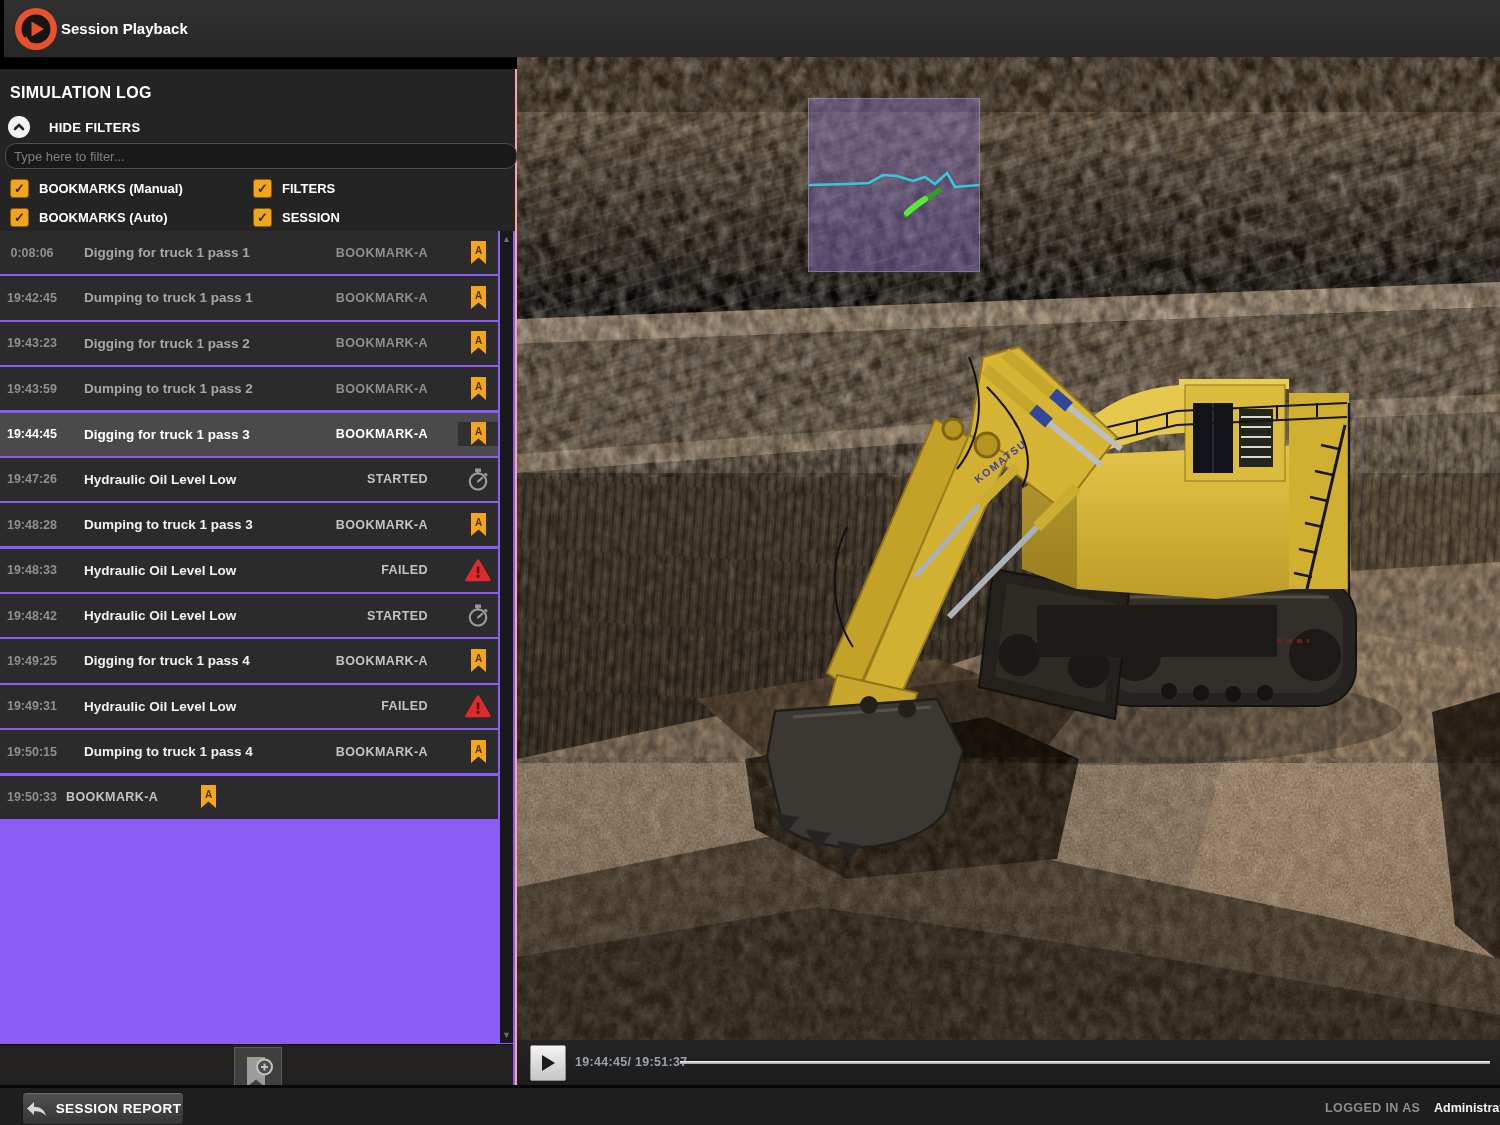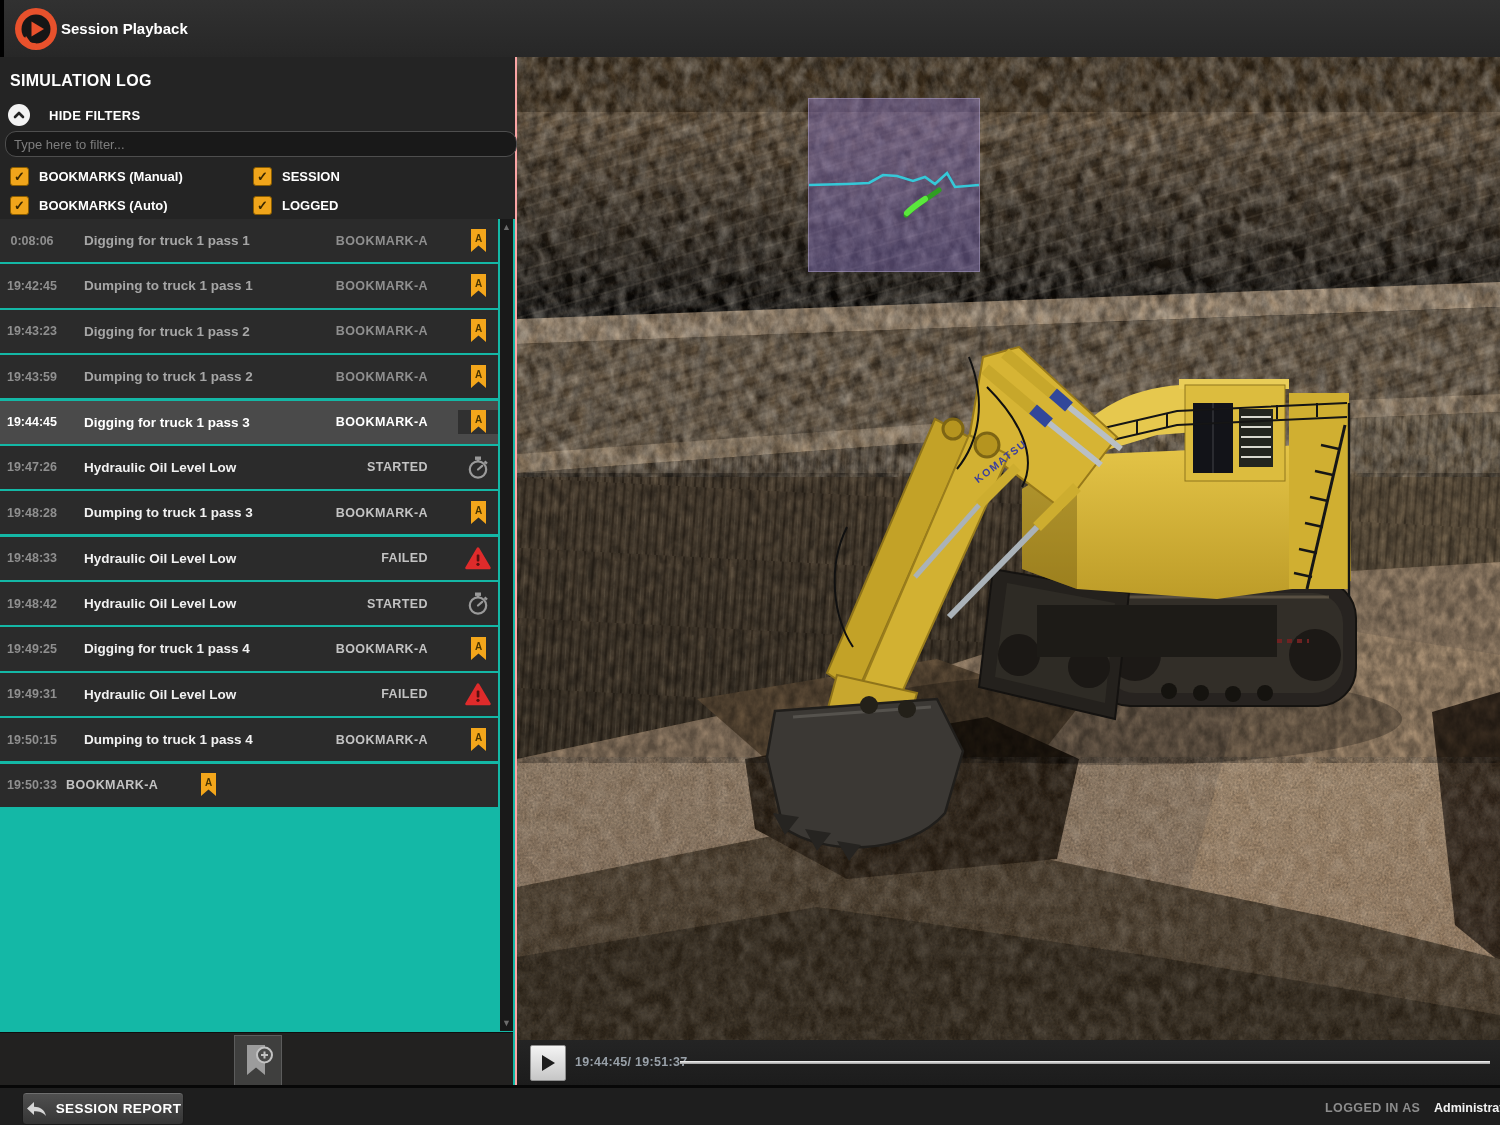--- a/index.html
+++ b/index.html
@@ -7,21 +7,21 @@
        font-family:"Liberation Sans",sans-serif;-webkit-font-smoothing:antialiased;}
   .abs{position:absolute;}
 
   
   #topbar{left:4px;top:0;width:1500px;height:57px;background:linear-gradient(#313131,#272727);
           border-bottom:1px solid #0a0a0a;}
   #logo{left:10px;top:7px;width:44px;height:44px;}
   #topbar .title{left:57px;top:0;height:57px;line-height:57px;color:#fff;font-size:15px;font-weight:bold;}
 
   
-  #sidebar{left:0;top:57px;width:515px;height:1028px;background:#14b8a6;border-right:4px solid #fca5a5;}
+  #sidebar{left:0;top:69px;width:515px;height:1028px;background:#8b5cf6;border-right:4px solid #fca5a5;}
   #side-head{left:0;top:0;width:515px;height:162px;background:#242424;}
   #sim-log-title{left:10px;top:15px;color:#fff;font-size:16px;font-weight:bold;letter-spacing:.3px;}
   #hidefilters{left:8px;top:46px;height:24px;display:flex;align-items:center;gap:19px;cursor:pointer;}
   #hidefilters .circ{width:22px;height:22px;border-radius:50%;background:#f2f2f2;display:flex;align-items:center;justify-content:center;}
   #hidefilters .lbl{color:#fff;font-size:13px;font-weight:bold;letter-spacing:.3px;}
   #filter-input{left:5px;top:74px;width:494px;height:22px;background:#191919;border:1px solid #4e4e4e;
                 border-radius:11px;color:#cfcfcf;font-size:13px;padding:1px 8px;font-family:"Liberation Sans",sans-serif;}
   #filter-input::placeholder{color:#7e7e7e;}
   .chk-row{left:0;width:515px;height:26px;display:flex;}
   .chk{display:flex;align-items:center;gap:10px;cursor:pointer;}
@@ -113,31 +113,31 @@
       <span class="lbl">HIDE FILTERS</span>
     </div>
     <input id="filter-input" class="abs" value="" placeholder="Type here to filter..." style="">
     <div class="abs chk-row" style="top:106px;">
       <div class="chk c1">
         <span class="box">✓</span>
         <span class="clbl">BOOKMARKS (Manual)</span>
       </div>
       <div class="chk c2">
         <span class="box">✓</span>
-        <span class="clbl">SESSION</span>
+        <span class="clbl">FILTERS</span>
       </div>
     </div>
     <div class="abs chk-row" style="top:135px;">
       <div class="chk c1">
         <span class="box">✓</span>
         <span class="clbl">BOOKMARKS (Auto)</span>
       </div>
       <div class="chk c2">
         <span class="box">✓</span>
-        <span class="clbl">LOGGED</span>
+        <span class="clbl">SESSION</span>
       </div>
     </div>
   </div>
 
   <div id="loglist" class="abs">
 
       <div class="log-row state-past icon-bookmark">
         <div class="time">0:08:06</div>
         <div class="vsep"></div>
         <div class="label">Digging for truck 1 pass 1</div>

